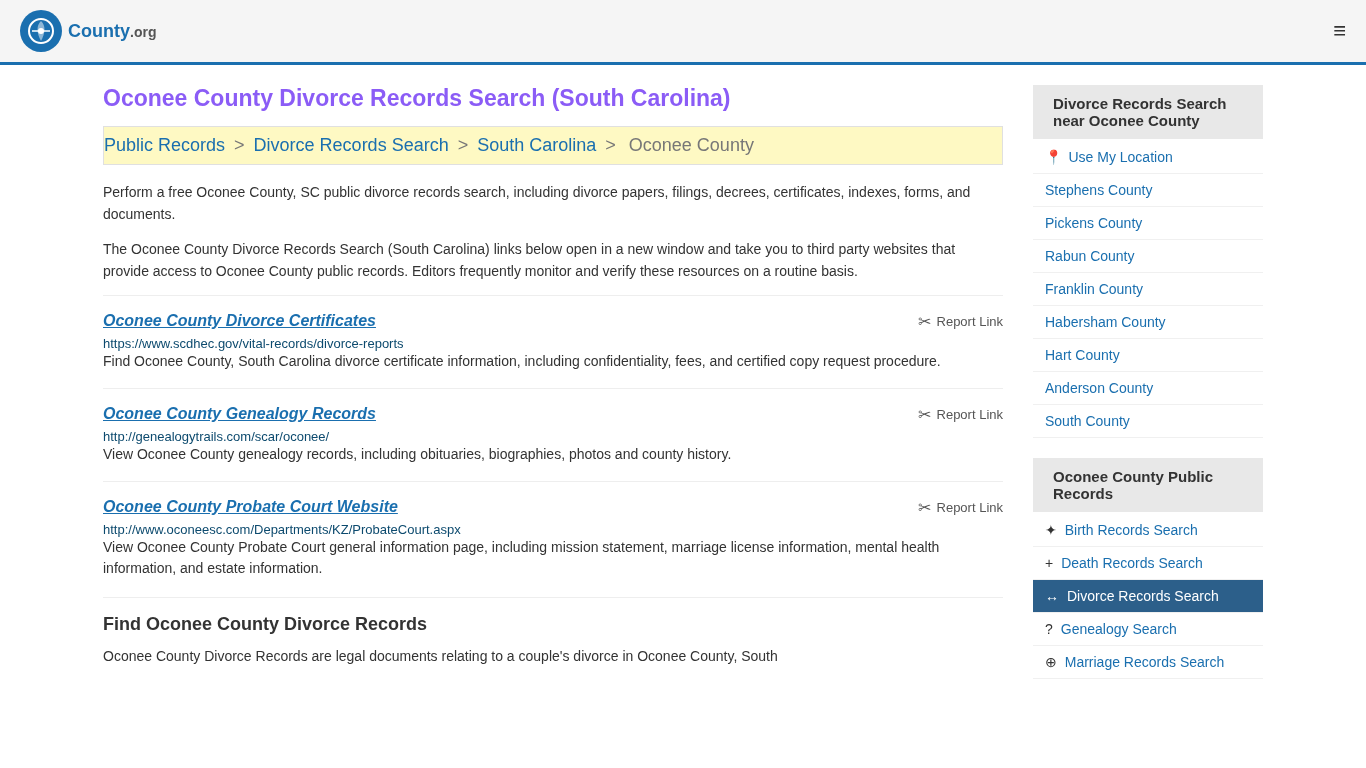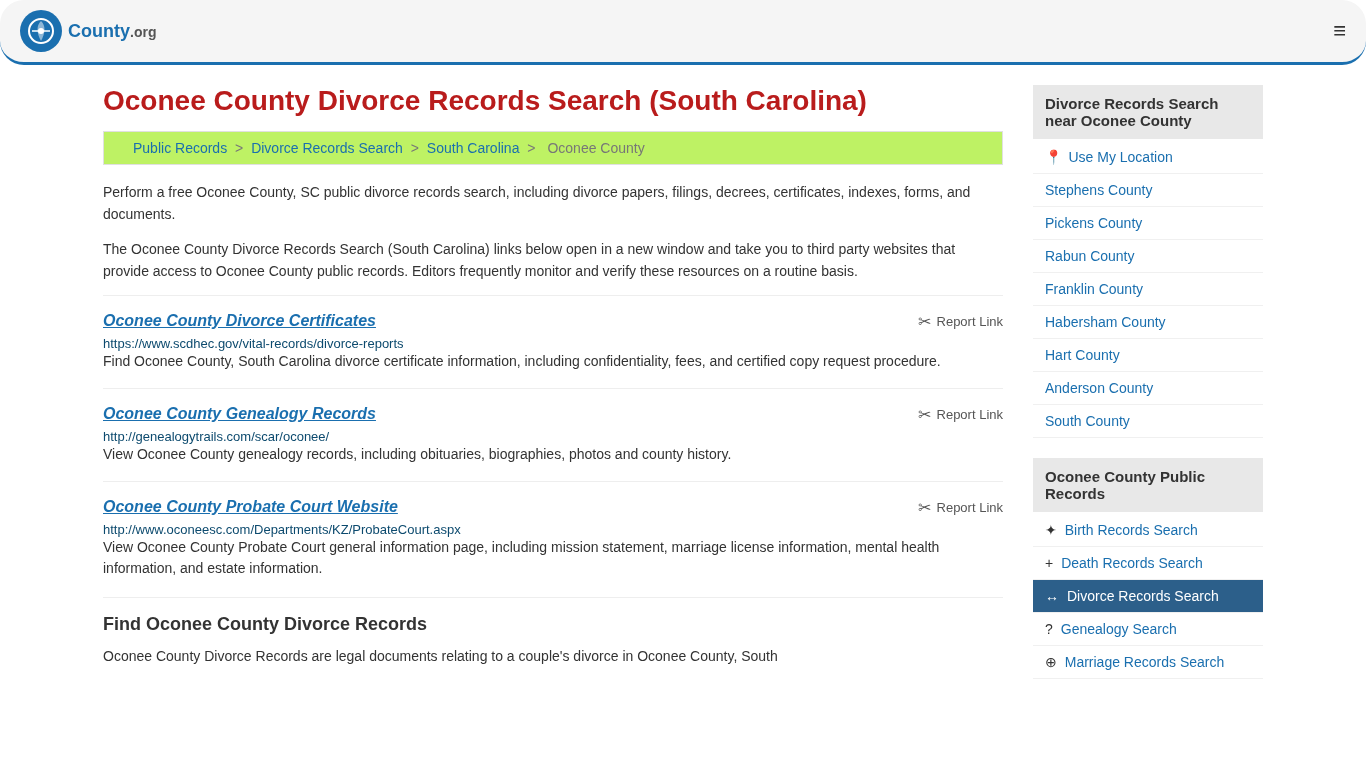--- a/index.html
+++ b/index.html
@@ -6,21 +6,20 @@
     body { font-family: Arial, sans-serif; font-size: 14px; color: #333; background: #fff; }
 
     
     #header {
       background: #f5f5f5;
       border-bottom: 3px solid #1a6faf;
       padding: 10px 20px;
       display: flex;
       align-items: center;
       gap: 20px;
-      border-radius: 24px;
     }
     #logo-area {
       display: flex;
       align-items: center;
       gap: 6px;
       text-decoration: none;
     }
     #logo-icon {
       width: 42px;
       height: 42px;
@@ -85,30 +84,30 @@
     #content {
       flex: 1;
     }
     #sidebar {
       width: 230px;
       flex-shrink: 0;
     }
 
     
     #page-title {
-      font-size: 28px;
+      font-size: 23px;
       font-weight: bold;
-      color: #b91c1c;
+      color: #8b5cf6;
       margin-bottom: 14px;
     }
     #breadcrumb {
-      background: #bef264;
-      padding: 8px 29px;
+      background: #fef9c3;
+      padding: 8px 0;
       border: 1px solid #e0e0e0;
-      font-size: 14px;
+      font-size: 18px;
       color: #555;
       margin-bottom: 16px;
     }
     #breadcrumb a {
       color: #1a6faf;
       text-decoration: none;
     }
     #breadcrumb span { color: #777; margin: 0 4px; }
 
     .description-text {
@@ -176,21 +175,21 @@
       color: #333;
       margin-bottom: 10px;
     }
 
     
     .sidebar-section {
       margin-bottom: 20px;
     }
     .sidebar-header {
       background: #e8e8e8;
-      padding: 10px 12px;
+      padding: 10px 20px;
       font-size: 15px;
       font-weight: bold;
       color: #333;
       margin-bottom: 2px;
     }
     .sidebar-item {
       padding: 8px 12px;
       font-size: 14px;
       border-bottom: 1px solid #f0f0f0;
     }

